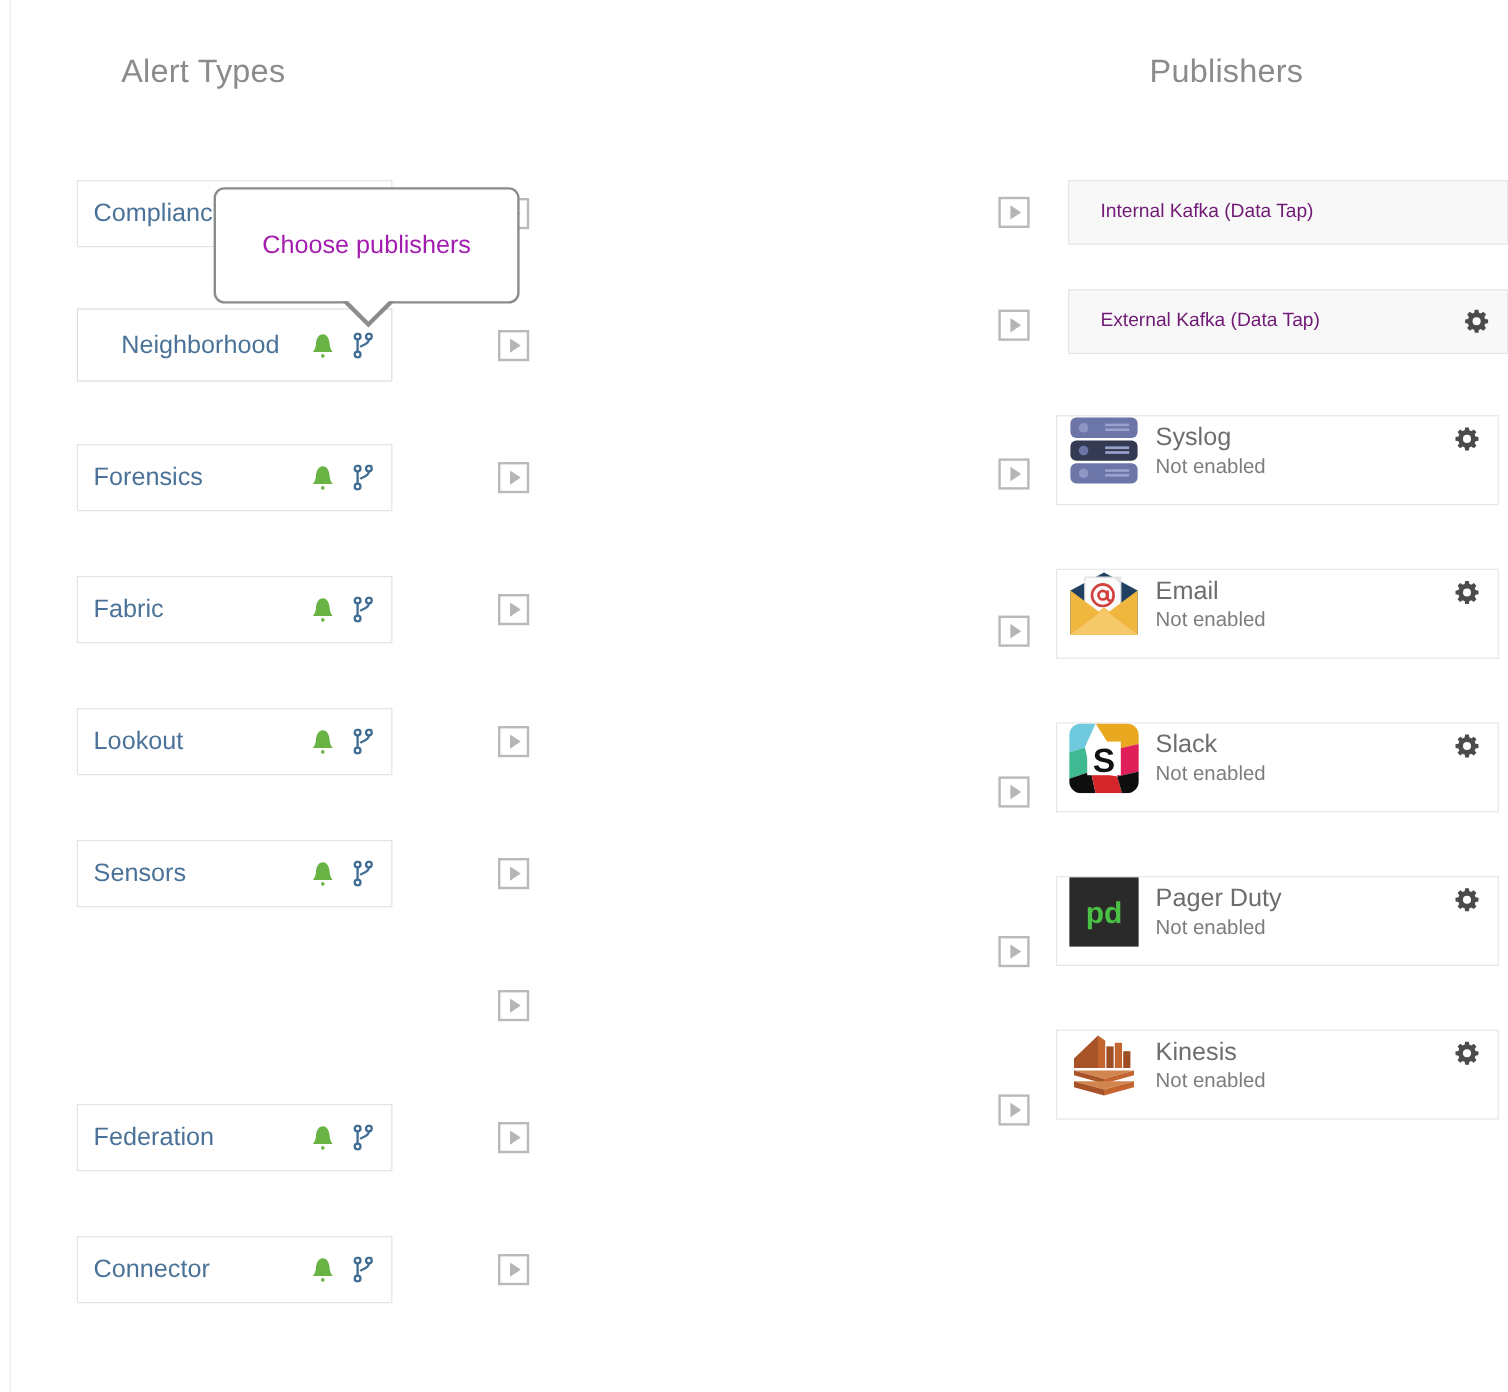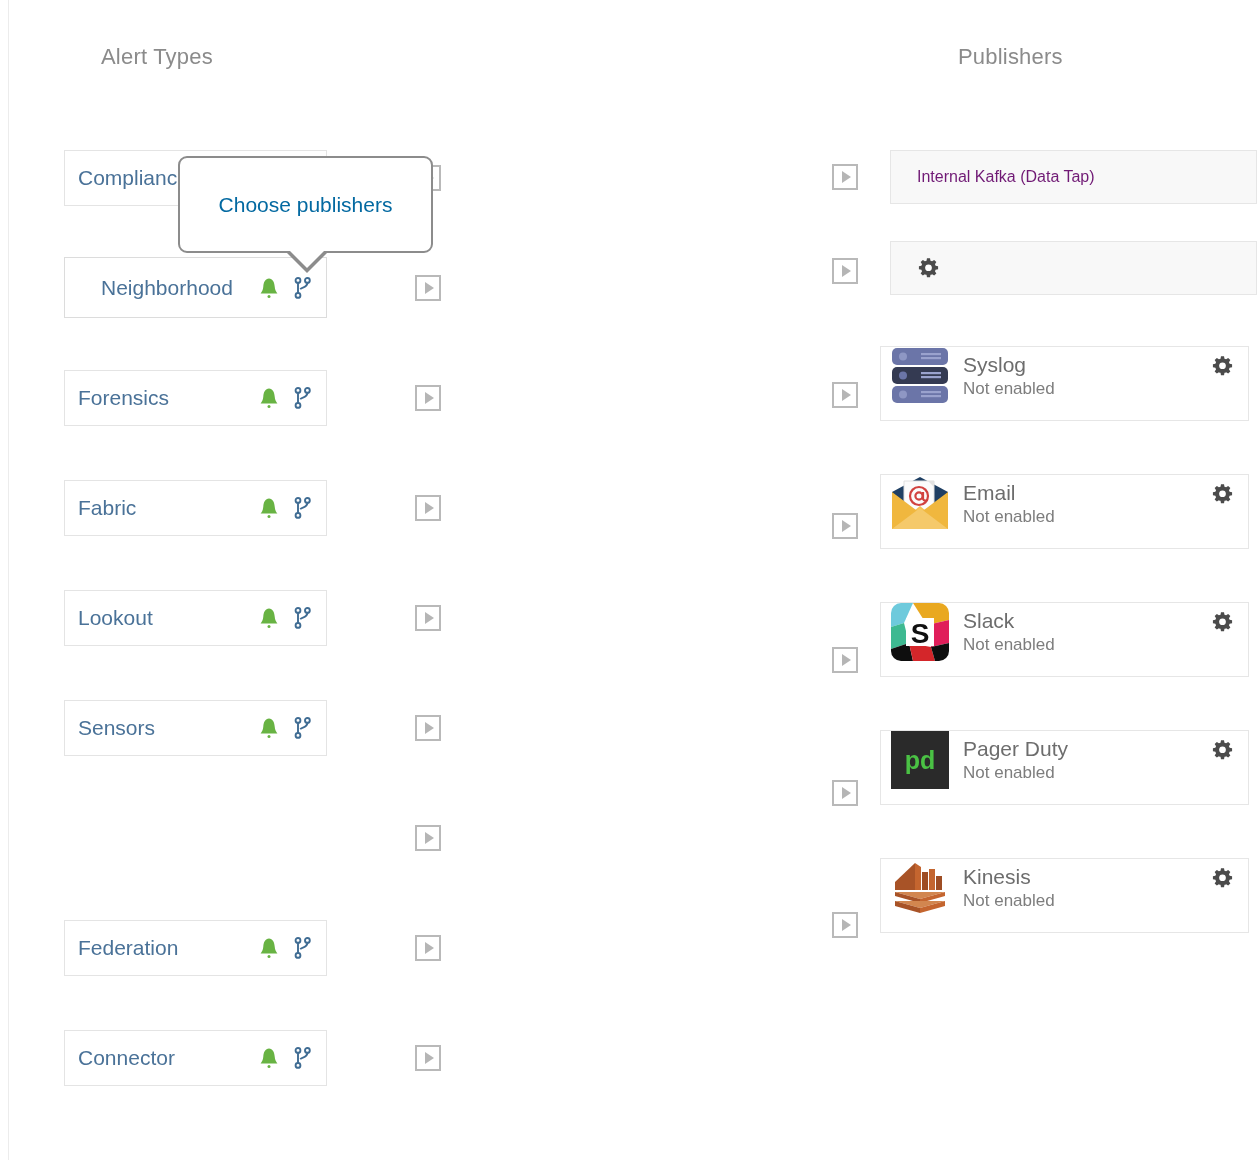--- a/index.html
+++ b/index.html
@@ -25,21 +25,21 @@
     left: 8px;
     top: 0;
     width: 1px;
     height: 1160px;
     background: #ececec;
   }
 
   
   .col-title {
     position: absolute;
-    font-size: 22px;
+    font-size: 27px;
     font-weight: 400;
     color: #8b8b8b;
     letter-spacing: 0.2px;
     white-space: nowrap;
   }
   #alert-types-title { left: 101px; top: 44px; }
   #publishers-title  { left: 958px; top: 44px; }
 
   
   .alert-list {
@@ -122,21 +122,21 @@
     background: #ffffff;
     border: 2px solid #8c8c8c;
     border-radius: 9px;
     display: flex;
     align-items: center;
     justify-content: center;
     z-index: 40;
   }
   #tooltip .tip-text {
     font-size: 21px;
-    color: #0369a1;
+    color: #a21caf;
     white-space: nowrap;
   }
   
   #tooltip .tail-outer {
     position: absolute;
     left: 105px;
     bottom: -22px;
     width: 0; height: 0;
     border-left: 22px solid transparent;
     border-right: 22px solid transparent;
@@ -475,20 +475,21 @@
         </div>
         <div class="pub-simple" style="top:0px">
           <span class="pub-simple-label">Internal Kafka (Data Tap)</span>
         </div>
       </div>
       <div class="pub-row" style="position: absolute; left: 0px; top: 0px; width: 425px;">
         <div class="play-btn" style="top:108px">
           <span class="tri"></span>
         </div>
         <div class="pub-simple" style="top:91px">
+          <span class="pub-simple-label">External Kafka (Data Tap)</span>
           <span>
             <svg class="gear-icon" viewBox="0 0 24 24">
               <path fill="#4b4b4b" d="M13.6 1.2h-3.2l-.45 2.6a8.4 8.4 0 0 0-1.7.7L6.1 3l-2.3 2.3 1.5 2.15a8.4 8.4 0 0 0-.7 1.7L2 9.6v3.2l2.6.45c.17.6.41 1.17.7 1.7L3.8 17.1l2.3 2.3 2.15-1.5c.53.29 1.1.53 1.7.7l.45 2.6h3.2l.45-2.6c.6-.17 1.17-.41 1.7-.7l2.15 1.5 2.3-2.3-1.5-2.15c.29-.53.53-1.1.7-1.7l2.6-.45V9.6l-2.6-.45a8.4 8.4 0 0 0-.7-1.7l1.5-2.15L17.9 3l-2.15 1.5a8.4 8.4 0 0 0-1.7-.7L13.6 1.2z"></path>
               <circle cx="12" cy="11.2" r="3.5" fill="#ffffff"></circle>
             </svg>
           </span>
         </div>
       </div>
       <div class="pub-row" style="position: absolute; left: 0px; top: 0px; width: 425px;">
         <div class="play-btn" style="top:232px">

